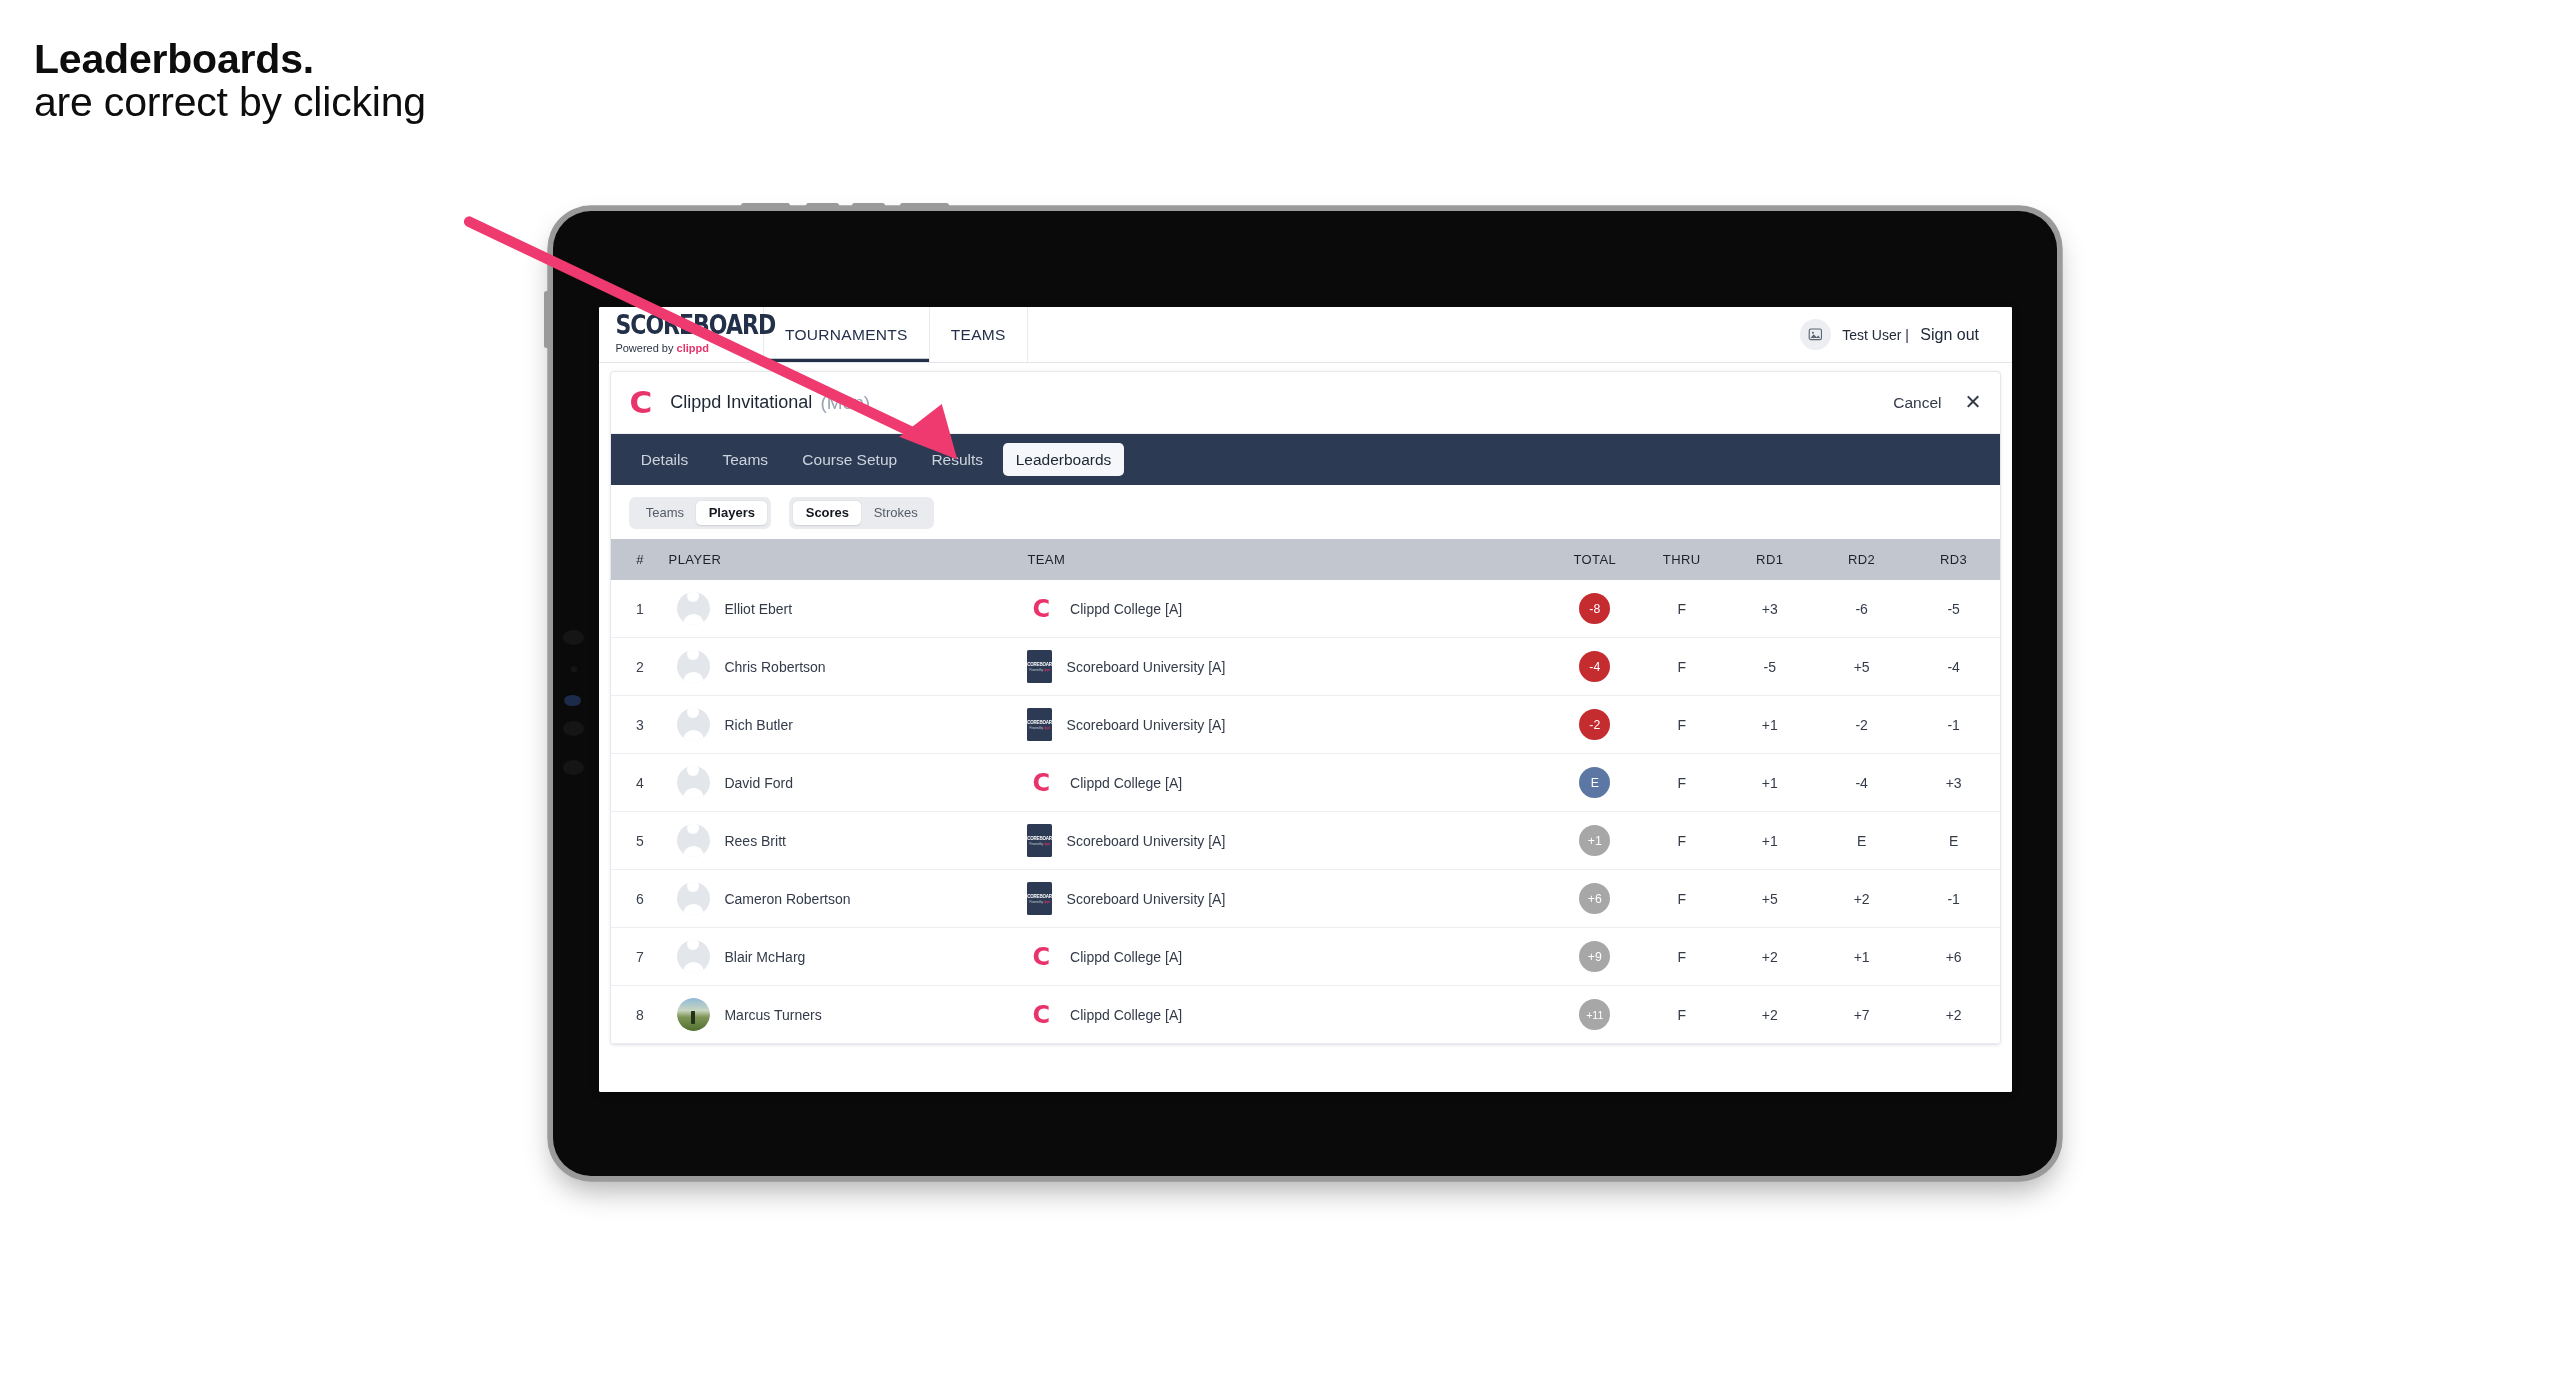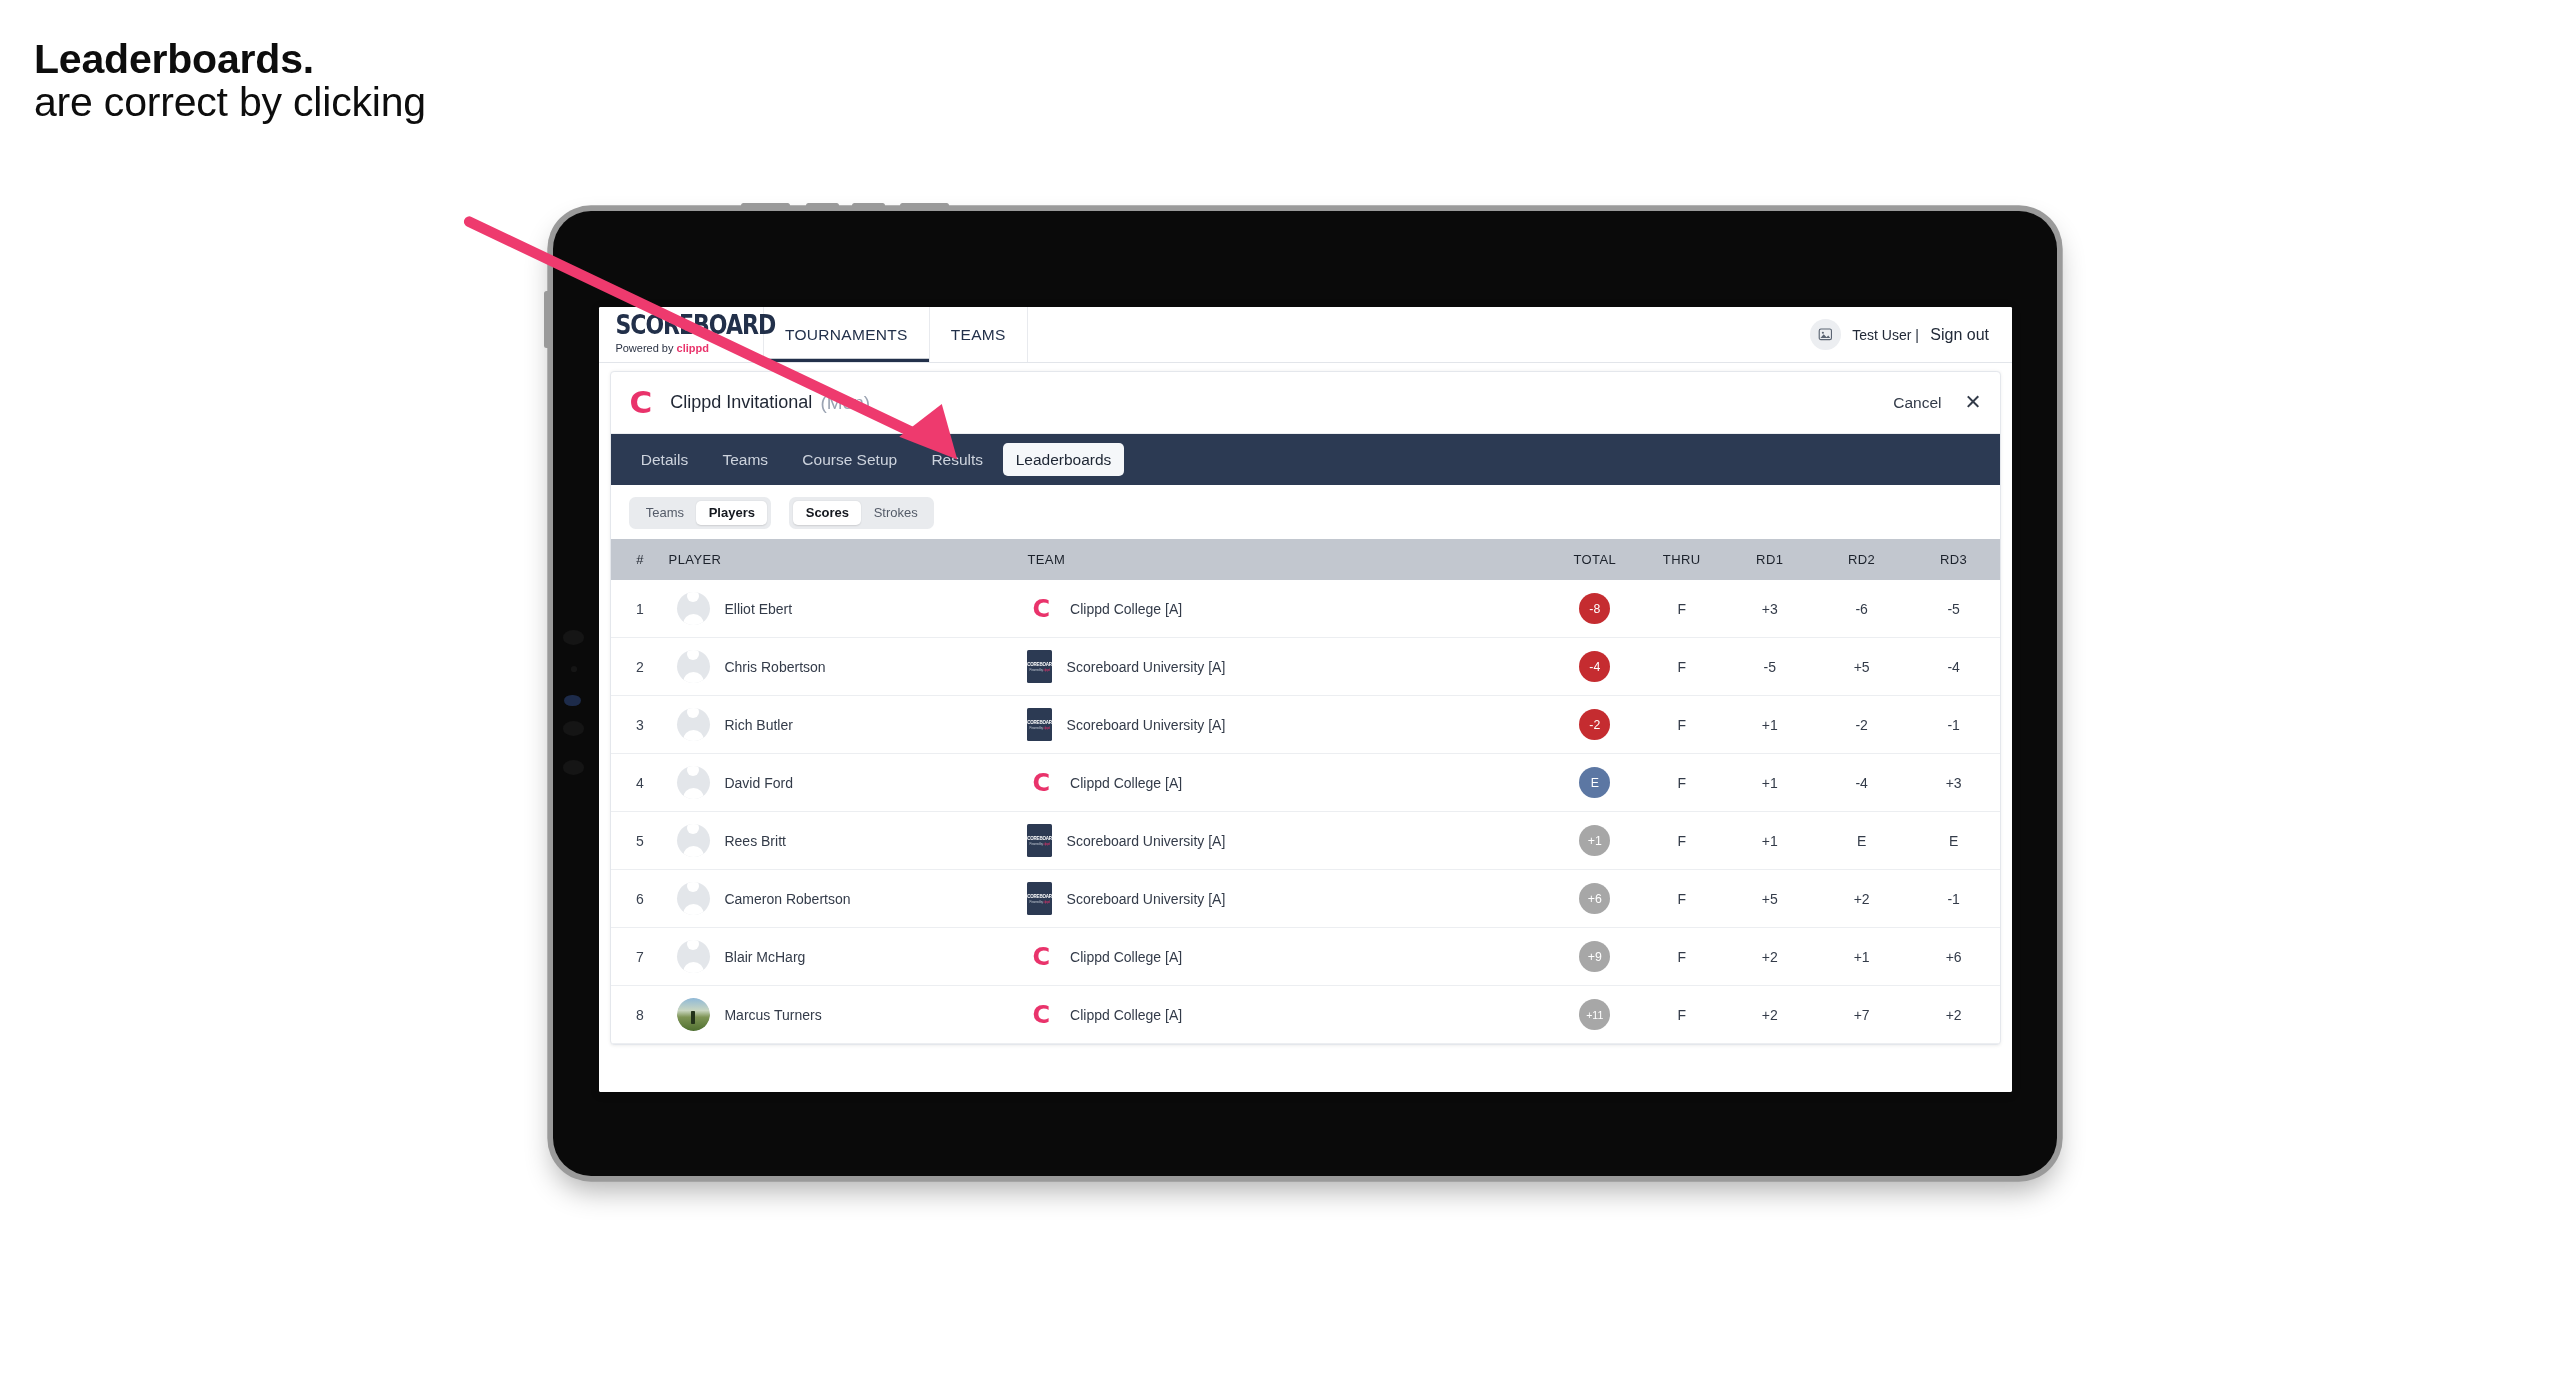--- a/index.html
+++ b/index.html
@@ -88,21 +88,21 @@
 
   .nav-tab {
     display: flex; align-items: center; padding: 8px 21px;
     font-size: 15.5px; color: #22304a; letter-spacing: 0.3px;
     border-right: 0.8px solid #e8eaee; cursor: pointer;
   }
   .nav-tab.active { box-shadow: inset 0 -3.3px 0 #22304a; }
 
   .topbar-spacer { flex: 1; }
   .topbar-right {
-    display: flex; align-items: center; gap: 11.4px; padding-right: 23px;
+    display: flex; align-items: center; gap: 11.4px; padding-right: 33px;
   }
   .avatar-sm {
     width: 31px; height: 31px; border-radius: 50%;
     background: #eceef1; display: flex; align-items: center; justify-content: center;
   }
   .user-name { font-size: 14px; color: #222a38; }
   .signout { font-size: 16px; color: #222a38; cursor: pointer; }
 
   
   .card {

